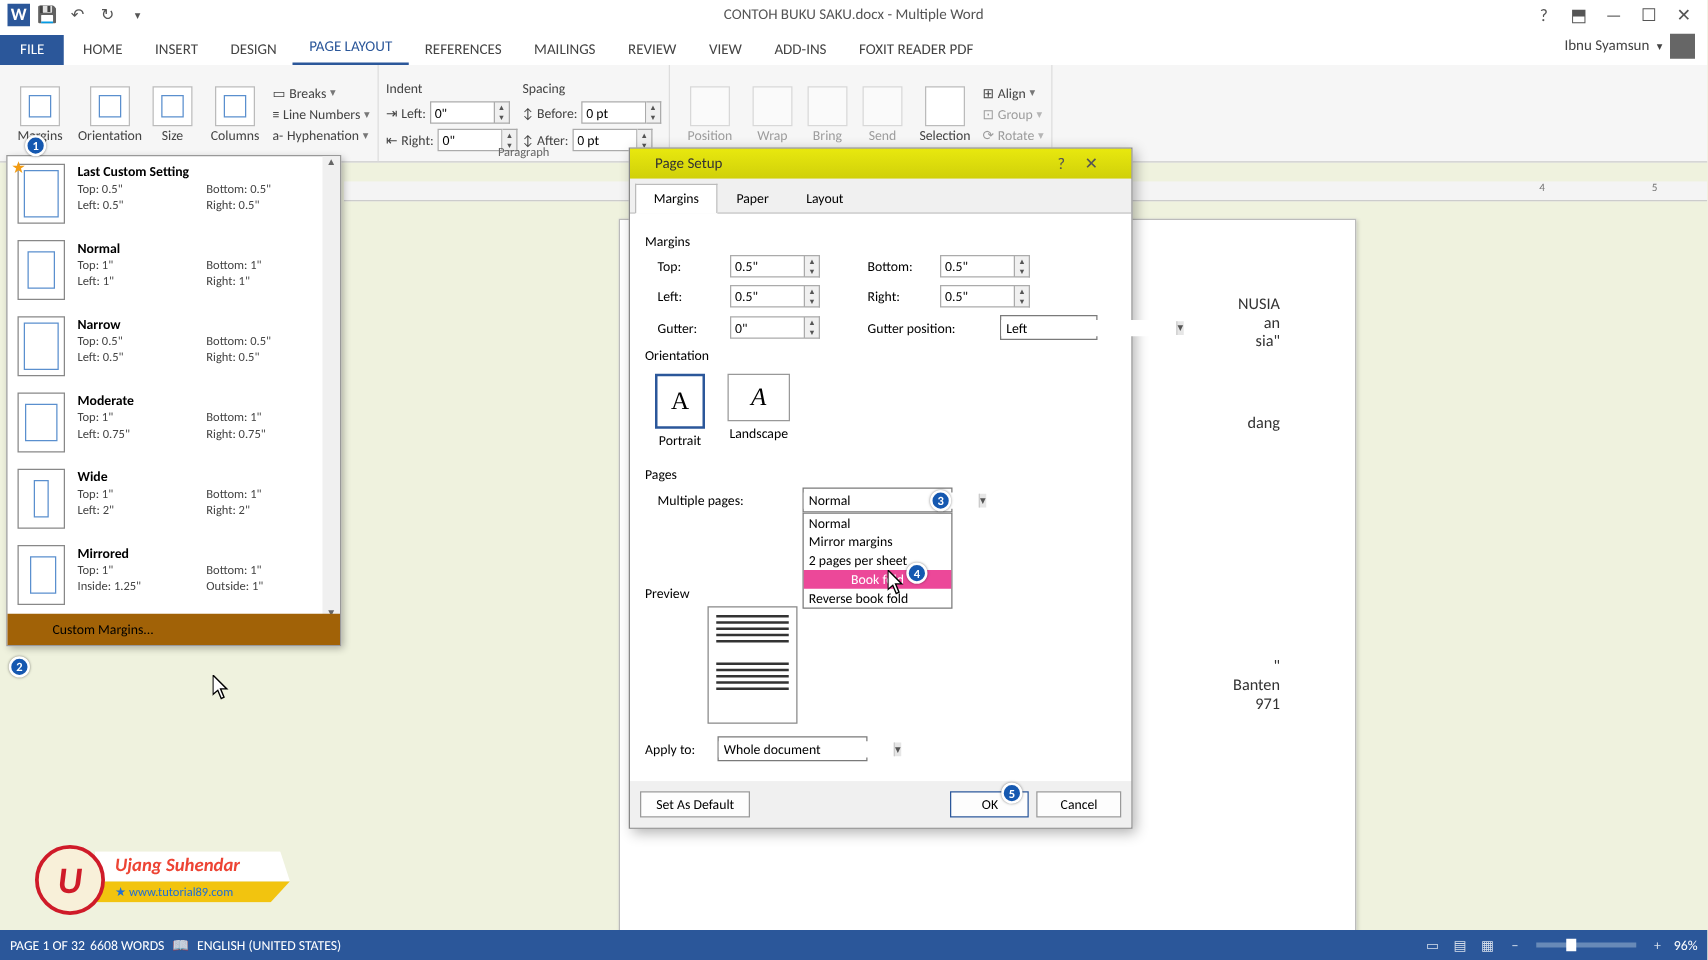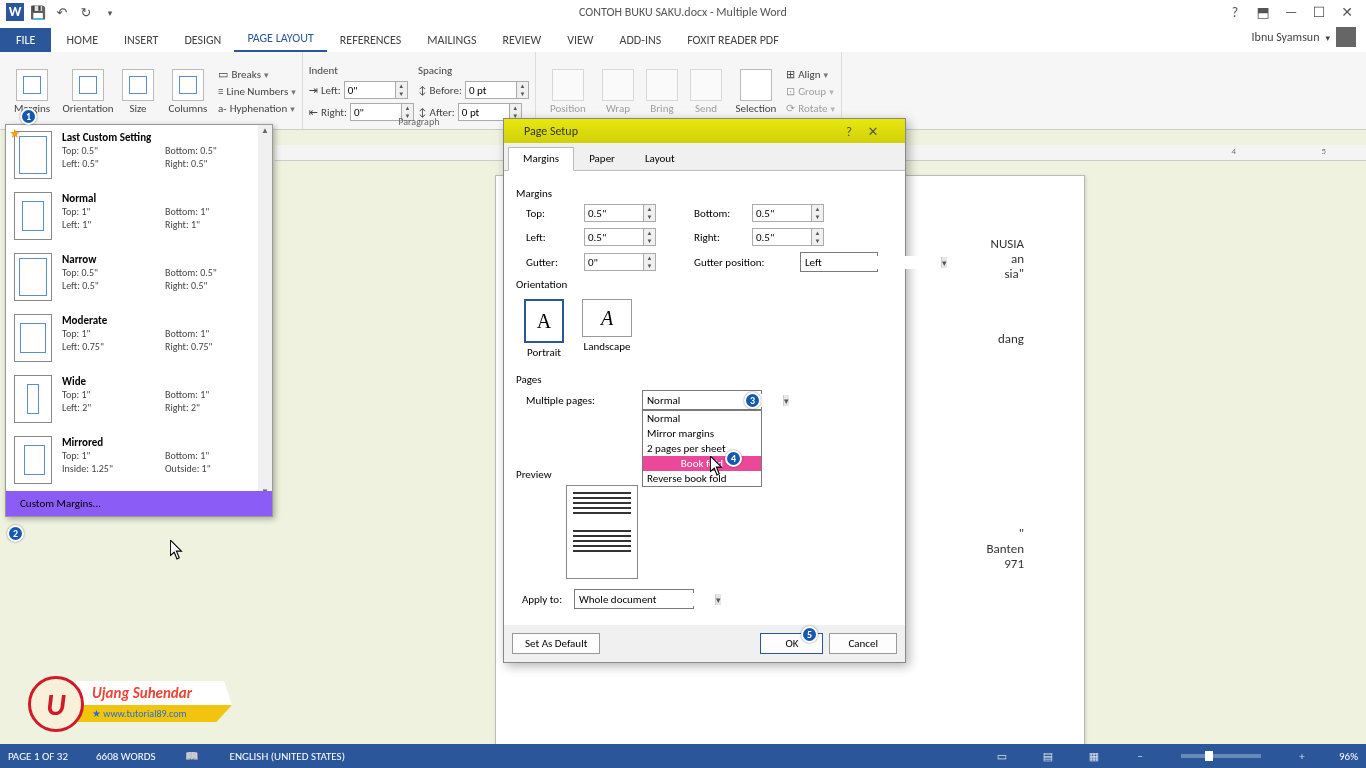--- a/index.html
+++ b/index.html
@@ -49,21 +49,21 @@
   
   .margins-dd { position: absolute; left: 5px; top: 124px; width: 268px; background: #fff; border: 1px solid #999; box-shadow: 2px 2px 6px rgba(0,0,0,0.3); z-index: 50; font-size: 11px; }
   .dd-scroll { position: absolute; right: 0; top: 0; bottom: 20px; width: 14px; background: #f0f0f0; display:flex; flex-direction:column; justify-content:space-between; align-items:center; font-size:8px; color:#666; }
   .m-item { display: flex; padding: 6px 8px; gap: 10px; border-bottom: 1px solid transparent; }
   .m-item .thumb { width: 38px; height: 48px; border: 1px solid #888; background: #fff; position: relative; }
   .m-item .thumb.star::after { content:"★"; position:absolute; top:-6px; left:-6px; color:#f39c12; font-size:13px; }
   .m-item .thumb .inner { position:absolute; border:1px solid #5a8fce; }
   .m-item .info { flex: 1; }
   .m-item .info .nm { font-weight: bold; font-size: 11px; }
   .m-item .info .vals { display: grid; grid-template-columns: 1fr 1fr; font-size: 10px; color: #444; gap: 0 4px; }
-  .dd-footer { padding: 6px 14px; background: #8b5cf6; font-size: 11px; position: relative; }
+  .dd-footer { padding: 6px 36px; background: #a16207; font-size: 11px; position: relative; }
 
   .cursor-arrow { position: absolute; width: 14px; height: 20px; pointer-events: none; z-index: 200; }
 
   
   .dialog { position: absolute; left: 503px; top: 118px; width: 403px; background: #f0f0f0; border: 1px solid #888; box-shadow: 3px 3px 10px rgba(0,0,0,0.3); z-index: 60; font-size: 11px; }
   .dialog .titlebar2 { height: 24px; background: #d9d90a; background: linear-gradient(#e8e80e,#d0d00a); display:flex; align-items:center; padding: 0 20px; font-size: 12px; color:#333; }
   .dialog .titlebar2 .sp { flex:1; }
   .dialog .titlebar2 .btn { width: 24px; text-align:center; font-size:13px; color:#555; }
   .dialog .tabs2 { display:flex; padding: 4px 4px 0; background:#f0f0f0; border-bottom:1px solid #bbb; }
   .dialog .tabs2 .t { padding: 4px 14px; border:1px solid transparent; font-size:11px; }
@@ -88,21 +88,21 @@
   .dd-list .li.sel { background:#ec4899; color:#fff;text-align:center; }
   .preview-box { width: 72px; height: 94px; border:1px solid #888; background:#fff; margin: 4px 0 4px 50px; padding: 6px; display:flex; flex-direction:column; gap:3px; }
   .preview-box .ln { height:2px; background:#333; }
   .footer2 { display:flex; justify-content:space-between; padding: 8px; background:#f0f0f0; gap:6px; }
   .footer2 .btn2 { border:1px solid #999; background:#fdfdfd; padding: 3px 12px; font-size:11px; }
   .footer2 .right { display:flex; gap:6px; }
 
   .badge { position:absolute; width:17px; height:17px; border-radius:50%; background:#1558b0; color:#fff; font-size:10px; font-weight:bold; display:flex; align-items:center; justify-content:center; border:2px solid #fff; box-shadow:0 0 2px rgba(0,0,0,0.5); z-index:100; }
 
   
-  .statusbar { position:absolute; bottom:0; left:0; right:0; height:24px; background:#2b579a; color:#fff; display:flex; align-items:center; font-size:11px; padding: 0 8px; gap:28px; }
+  .statusbar { position:absolute; bottom:0; left:0; right:0; height:24px; background:#2b579a; color:#fff; display:flex; align-items:center; font-size:11px; padding: 0 8px; gap:4px; }
   .statusbar .sp { flex:1; }
   .statusbar .sicon { width:18px; text-align:center; opacity:0.8; }
   .statusbar .zoom-slider { width:80px; height:4px; background:#688ab8; margin:0 4px; position:relative; }
   .statusbar .zoom-slider::after { content:""; position:absolute; left:30%; top:-3px; width:8px; height:10px; background:#fff; }
 
   
   .banner { position:absolute; left:28px; bottom:36px; z-index:40; display:flex; align-items:center; }
   .banner .circ { width:56px; height:56px; border-radius:50%; border:3px solid #cf1b29; background:#f8f0d9; display:flex; align-items:center; justify-content:center; color:#cf1b29; font-size:30px; font-weight:bold; font-style:italic; margin-right:-8px; z-index:2;}
   .banner .bar { height:46px; display:flex; flex-direction:column; }
   .banner .bar .top { background:#ffffff; color:#ed4434; padding:3px 40px 3px 16px; font-size:15px; font-weight:bold; font-style:italic; clip-path: polygon(0 0, 95% 0, 100% 100%, 0 100%); }
@@ -477,21 +477,21 @@
         <div class="ln"></div>
       <div style="height:10px;"></div>
       <div class="ln"></div>
         <div class="ln"></div>
         <div class="ln"></div>
         <div class="ln"></div>
         <div class="ln"></div>
     </div>
 
     <div class="frow" style="margin-top:10px;">
-      <span class="lbl2" style="width:52px;text-align:center;">Apply to:</span>
+      <span class="lbl2" style="width:52px;">Apply to:</span>
       <div class="dd-sel">
         <input readonly="" value="Whole document" style="">
         <div class="ar">▾</div>
       </div>
     </div>
   </div>
 
   <div class="footer2">
     <button class="btn2">Set As Default</button>
     <div class="right">

